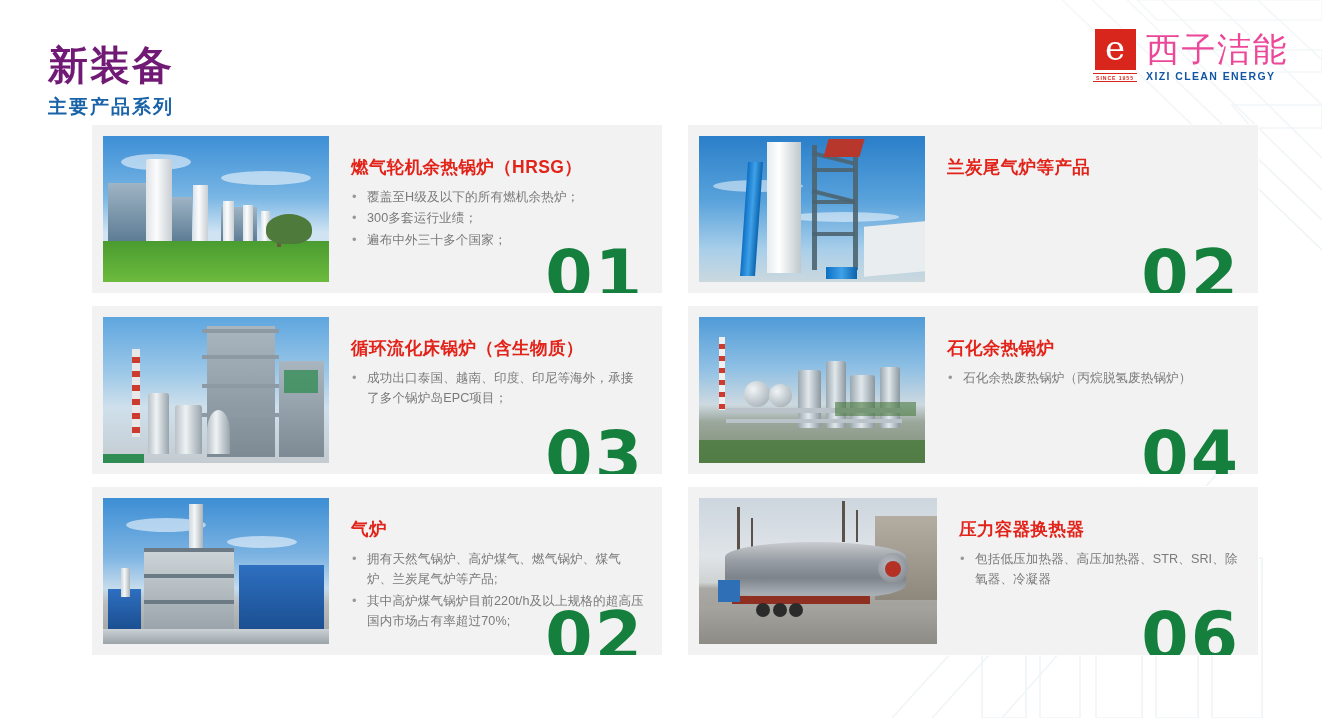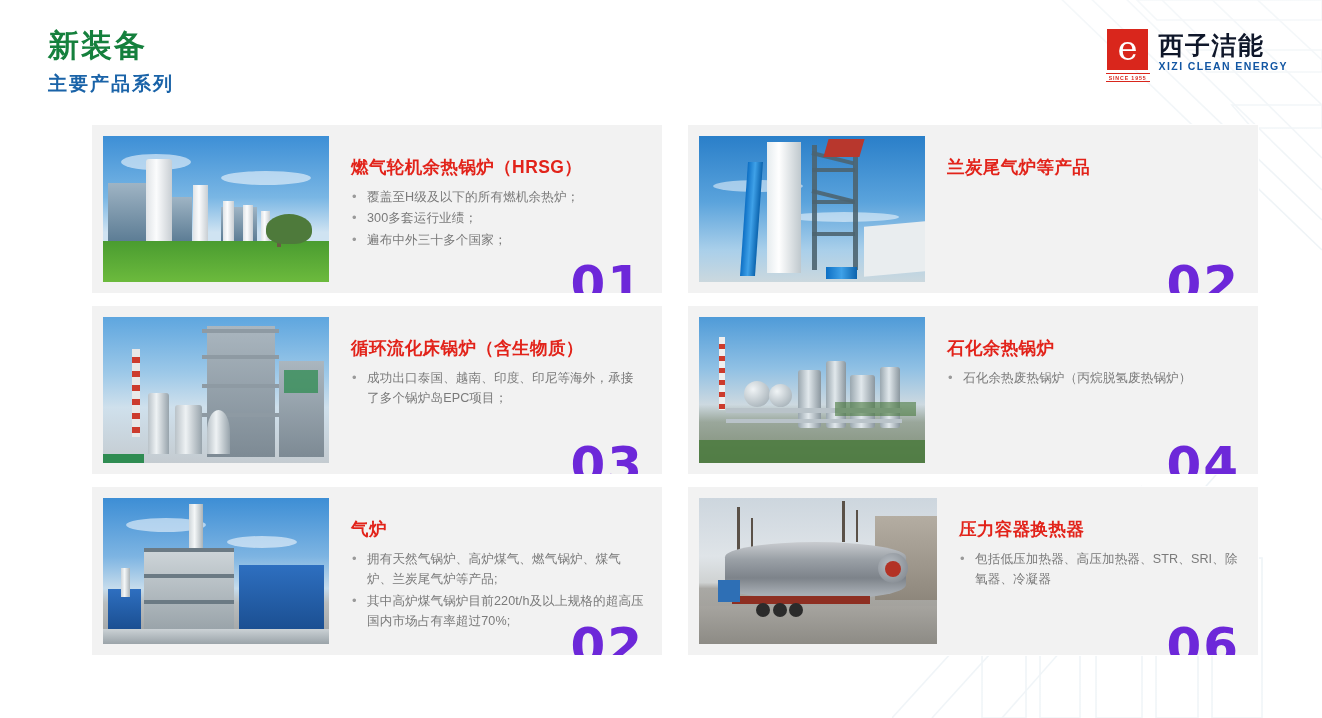--- a/index.html
+++ b/index.html
@@ -41,22 +41,22 @@
   }
   .bg-white-veil{
     position:absolute;inset:0;
     background:linear-gradient(180deg, rgba(255,255,255,.55) 0%, rgba(255,255,255,.25) 35%, rgba(255,255,255,.45) 100%);
   }
 
   
   .header{position:absolute;left:0;top:0;width:100%;height:118px;}
   .title-block{position:absolute;left:48px;top:30px;}
   .title{
-    font-size:31px;font-weight:bold;color:#15803d;letter-spacing:2px;
-    line-height:1.05;margin:0 0 8px 0;
+    font-size:40px;font-weight:bold;color:#701a75;letter-spacing:2px;
+    line-height:1.05;margin:14px 0 8px 0;
   }
   .subtitle{
     font-size:19px;font-weight:bold;color:#1a63a8;letter-spacing:2px;
     margin:0;
   }
 
   .logo-wrap{
     position:absolute;right:34px;top:29px;
     display:flex;align-items:flex-start;gap:9px;
   }
@@ -73,21 +73,21 @@
     position:relative;top:-2px;
   }
   .logo-since{
     font-size:5.2px;color:#d9261c;letter-spacing:.9px;font-weight:bold;
     margin-top:3px;white-space:nowrap;
     border-top:1px solid #d9261c;border-bottom:1px solid #d9261c;
     padding:.5px 0;width:100%;text-align:center;
   }
   .logo-text{padding-top:3px;}
   .logo-cn{
-    font-size:25px;font-weight:bold;color:#0f172a;letter-spacing:1.5px;
+    font-size:34px;font-weight:normal;color:#ec4899;letter-spacing:1.5px;
     line-height:1.05;
   }
   .logo-en{
     font-size:10.5px;font-weight:bold;color:#1256a3;letter-spacing:1.4px;
     margin-top:2px;
   }
 
   
   .grid{
     position:absolute;left:92px;top:125px;
@@ -99,21 +99,21 @@
   }
   .card{
     position:relative;
     background:#f2f2f2;
     display:flex;align-items:stretch;
     box-shadow:0 0 0 1px rgba(255,255,255,.9);
     overflow:hidden;
   }
   .card .wm{
     position:absolute;right:18px;bottom:-16px;
-    font-size:50px;font-weight:bold;color:#6d28d9;
+    font-size:68px;font-weight:bold;color:#15803d;
     letter-spacing:2px;line-height:1;
     pointer-events:none;font-family:"DejaVu Sans",sans-serif;
     z-index:0;
   }
   .card-img{
     position:relative;z-index:1;
     margin:11px 0 11px 11px;
     width:226px;flex:0 0 226px;
     background:#bcd;
     overflow:hidden;

